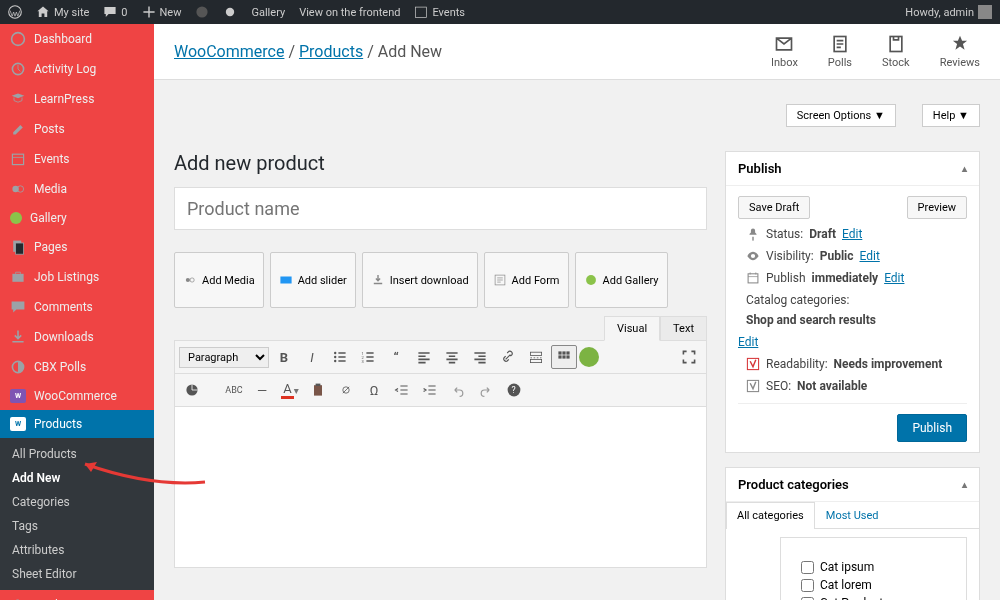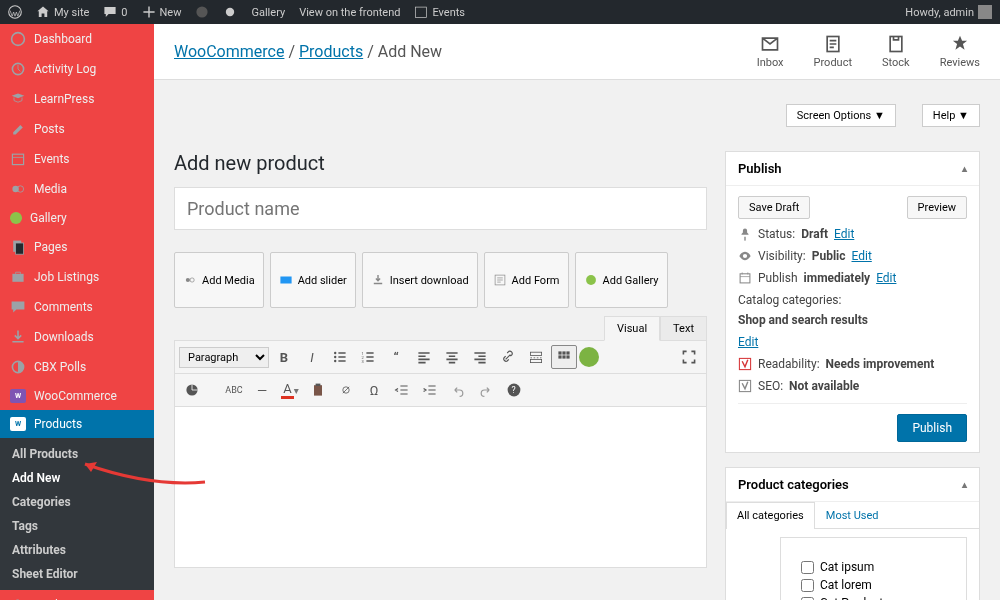--- a/index.html
+++ b/index.html
@@ -12,21 +12,21 @@
 .adminbar svg { width: 14px; height: 14px; fill: #ccc; }
 .avatar { width: 14px; height: 14px; background: #888; }
 
 
 .sidebar { position: absolute; top: 24px; left: 0; width: 154px; background: #ef4444; height: 576px; color: #eee; font-size: 12px; }
 .menu-item { display: flex; align-items: center; gap: 8px; padding: 7px 10px; cursor: pointer; }
 .menu-item svg { width: 16px; height: 16px; fill: #9ca2a7; flex-shrink: 0; }
 .menu-item.current { background: #0073aa; color: #fff; position: relative; }
 .menu-item.current::after { content: ""; position: absolute; right: -6px; top: 50%; transform: translateY(-50%); border: 6px solid transparent; border-right-color: #f1f1f1; }
 .submenu { background: #32373c; padding: 4px 0; }
-.submenu-item { padding: 5px 12px; cursor: pointer; color: #ccc; font-size: 12px; font-weight: bold; }
+.submenu-item { padding: 5px 12px; cursor: pointer; color: #ccc; font-size: 12px; }
 .submenu-item.current { color: #fff; font-weight: 600; }
 .woo-badge { width: 16px; height: 14px; background: #7f54b3; border-radius: 2px; font-size: 7px; color: #fff; display: flex; align-items: center; justify-content: center; font-weight: bold; }
 .gallery-dot { width: 12px; height: 12px; background: #8bc34a; border-radius: 50%; }
 
 
 .main { position: absolute; top: 24px; left: 154px; right: 0; height: 576px; background: #f1f1f1; overflow: hidden; }
 .topstrip { background: #fff; height: 56px; display: flex; align-items: center; justify-content: space-between; padding: 0 20px; border-bottom: 1px solid #ddd; }
 .breadcrumb { font-size: 16px; color: #555; }
 .breadcrumb a { color: #0073aa; text-decoration: underline; }
 .topicons { display: flex; gap: 30px; }
@@ -56,21 +56,21 @@
 .toolbar select { font-size: 11px; padding: 2px 4px; border: 1px solid #ccc; width: 90px; }
 .tb-btn { width: 26px; height: 24px; display: flex; align-items: center; justify-content: center; cursor: pointer; font-size: 13px; color: #555; border-radius: 2px; }
 .tb-btn svg { width: 16px; height: 16px; fill: #555; }
 .tb-btn.box { border: 1px solid #888; background: #eee; }
 .tb-btn.green { background: #7cb342; border-radius: 50%; width: 20px; height: 20px; }
 .editor-body { height: 160px; background: #fff; }
 
 .metabox { background: #fff; border: 1px solid #ddd; margin-bottom: 14px; }
 .metabox-head { padding: 9px 12px; font-size: 13px; font-weight: 600; border-bottom: 1px solid #eee; display: flex; justify-content: space-between; align-items: center; cursor: pointer; }
 .metabox-body { padding: 10px 12px; font-size: 12px; }
-.pub-row { display: flex; align-items: center; gap: 6px; margin: 8px 0; color: #444; }
+.pub-row { display: flex; align-items: center; gap: 6px; margin: 8px 8px; color: #444; }
 .pub-row svg { width: 14px; height: 14px; fill: #888; }
 .pub-row a { color: #0073aa; text-decoration: underline; }
 .btn { padding: 4px 10px; border: 1px solid #ccc; background: #f7f7f7; font-size: 11px; cursor: pointer; border-radius: 2px; }
 .btn-primary { background: #0073aa; color: #fff; border-color: #006799; padding: 6px 14px; font-size: 12px; }
 .pub-actions { display: flex; justify-content: space-between; }
 .pub-submit { display: flex; justify-content: flex-end; border-top: 1px solid #eee; padding-top: 10px; margin-top: 10px; }
 .yoast-icon { width: 14px; height: 14px; }
 
 .cat-tabs { display: flex; border-bottom: 1px solid #ddd; margin: -10px -12px 8px; }
 .cat-tab { padding: 6px 10px; font-size: 11px; cursor: pointer; border: 1px solid transparent; border-bottom: none; }
@@ -259,21 +259,21 @@
           <svg viewBox="0 0 24 24">
             <path d="M3 5h18v14H3zM3 5l9 7 9-7" fill="none" stroke="#555" stroke-width="2"></path>
           </svg>
           <span>Inbox</span>
         </div>
       <div class="topicon">
           <svg viewBox="0 0 24 24">
             <rect x="5" y="3" width="14" height="18" fill="none" stroke="#555" stroke-width="2"></rect>
             <path d="M8 8h8M8 12h8M8 16h5" stroke="#555" stroke-width="2"></path>
           </svg>
-          <span>Product</span>
+          <span>Polls</span>
         </div>
       <div class="topicon">
           <svg viewBox="0 0 24 24">
             <rect x="5" y="3" width="14" height="18" fill="none" stroke="#555" stroke-width="2"></rect>
             <path d="M9 3v4h6V3" stroke="#555" stroke-width="2" fill="none"></path>
           </svg>
           <span>Stock</span>
         </div>
       <div class="topicon">
           <svg viewBox="0 0 24 24">

